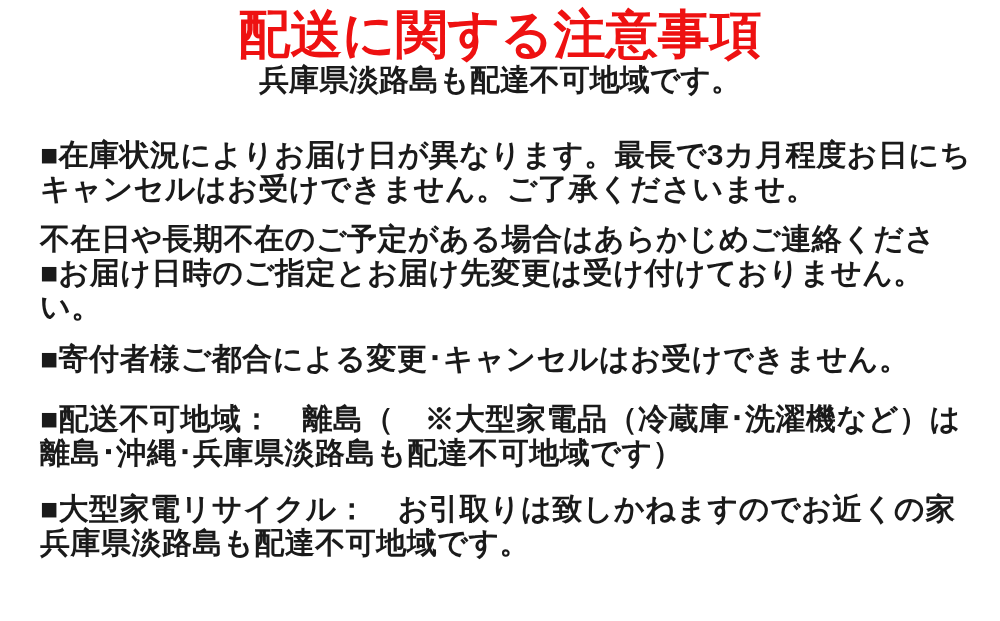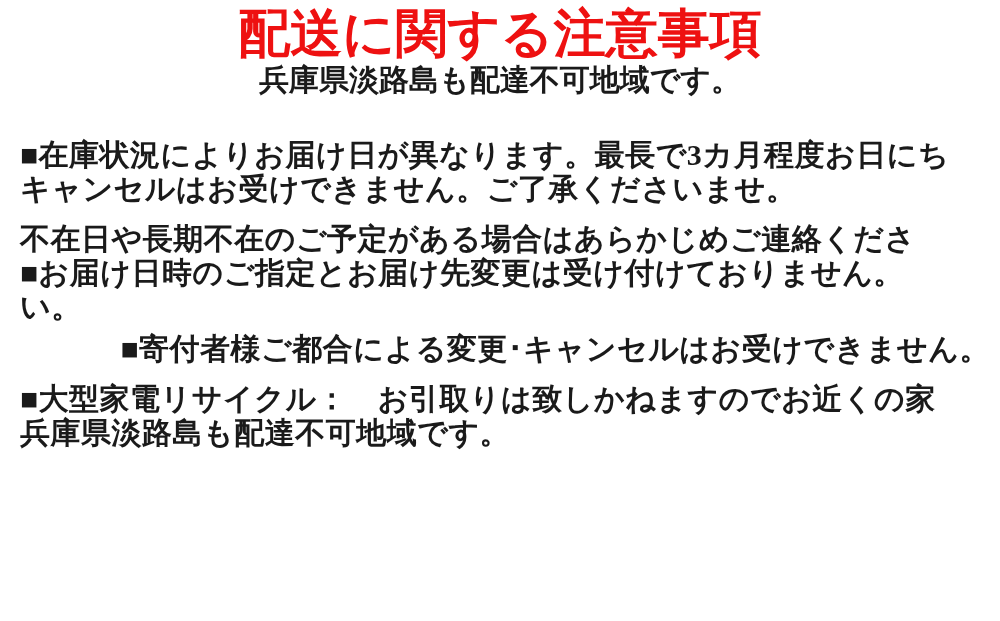--- a/index.html
+++ b/index.html
@@ -6,21 +6,21 @@
     margin: 0;
     padding: 0;
     background: #ffffff;
   }
   .page {
     position: relative;
     width: 1000px;
     height: 621px;
     background: var(--page-bg, #ffffff);
     overflow: hidden;
-    font-family: Liberation Serif, serif;
+    font-family: Liberation Sans, sans-serif;
     font-weight: bold;
     color: var(--text-black, #1a1a1a);
   }
   .page-title {
     margin: 6px 0 0 0;
     text-align: center;
     font-size: 52px;
     line-height: 56px;
     letter-spacing: 0;
     color: var(--title-red, #ee1111);
@@ -28,36 +28,36 @@
   }
   .page-subtitle {
     margin: 0;
     text-align: center;
     font-size: 30px;
     line-height: 36px;
     letter-spacing: 0;
     white-space: nowrap;
   }
   .notice-list {
-    padding-left: 20px;
+    padding-left: 40px;
     padding-right: 10px;
   }
   .notice {
     font-size: 30px;
     line-height: 34px;
     letter-spacing: 0.5px;
   }
   .notice .line {
     white-space: nowrap;
   }
   .mt40 { margin-top: 40px; }
   .mt16 { margin-top: 16px; }
-  .mt18 { margin-top: 8px; text-align: right; }
+  .mt18 { margin-top: 18px; }
   .mt26 { margin-top: 26px; }
-  .mt28 { margin-top: 16px; }
+  .mt28 { margin-top: 22px; }
 </style>
 </head>
 <body>
 
 <div class="page">
 
   <h1 class="page-title">配送に関する注意事項</h1>
 
   <p class="page-subtitle">兵庫県淡路島も配達不可地域です。</p>
 
@@ -71,20 +71,24 @@
     <div class="notice mt16">
       <div class="line">不在日や長期不在のご予定がある場合はあらかじめご連絡くださ</div>
       <div class="line">■お届け日時のご指定とお届け先変更は受け付けておりません。</div>
       <div class="line">い。</div>
     </div>
 
     <div class="notice mt18">
       <div class="line">■寄付者様ご都合による変更･キャンセルはお受けできません。</div>
     </div>
 
+    <div class="notice mt26">
+      <div class="line">■配送不可地域：　離島（　※大型家電品（冷蔵庫･洗濯機など）は</div>
+      <div class="line">離島･沖縄･兵庫県淡路島も配達不可地域です）</div>
+    </div>
 
     <div class="notice mt28">
       <div class="line">■大型家電リサイクル：　お引取りは致しかねますのでお近くの家</div>
       <div class="line">兵庫県淡路島も配達不可地域です。</div>
     </div>
 
   </div>
 </div>
 
 </body></html>

